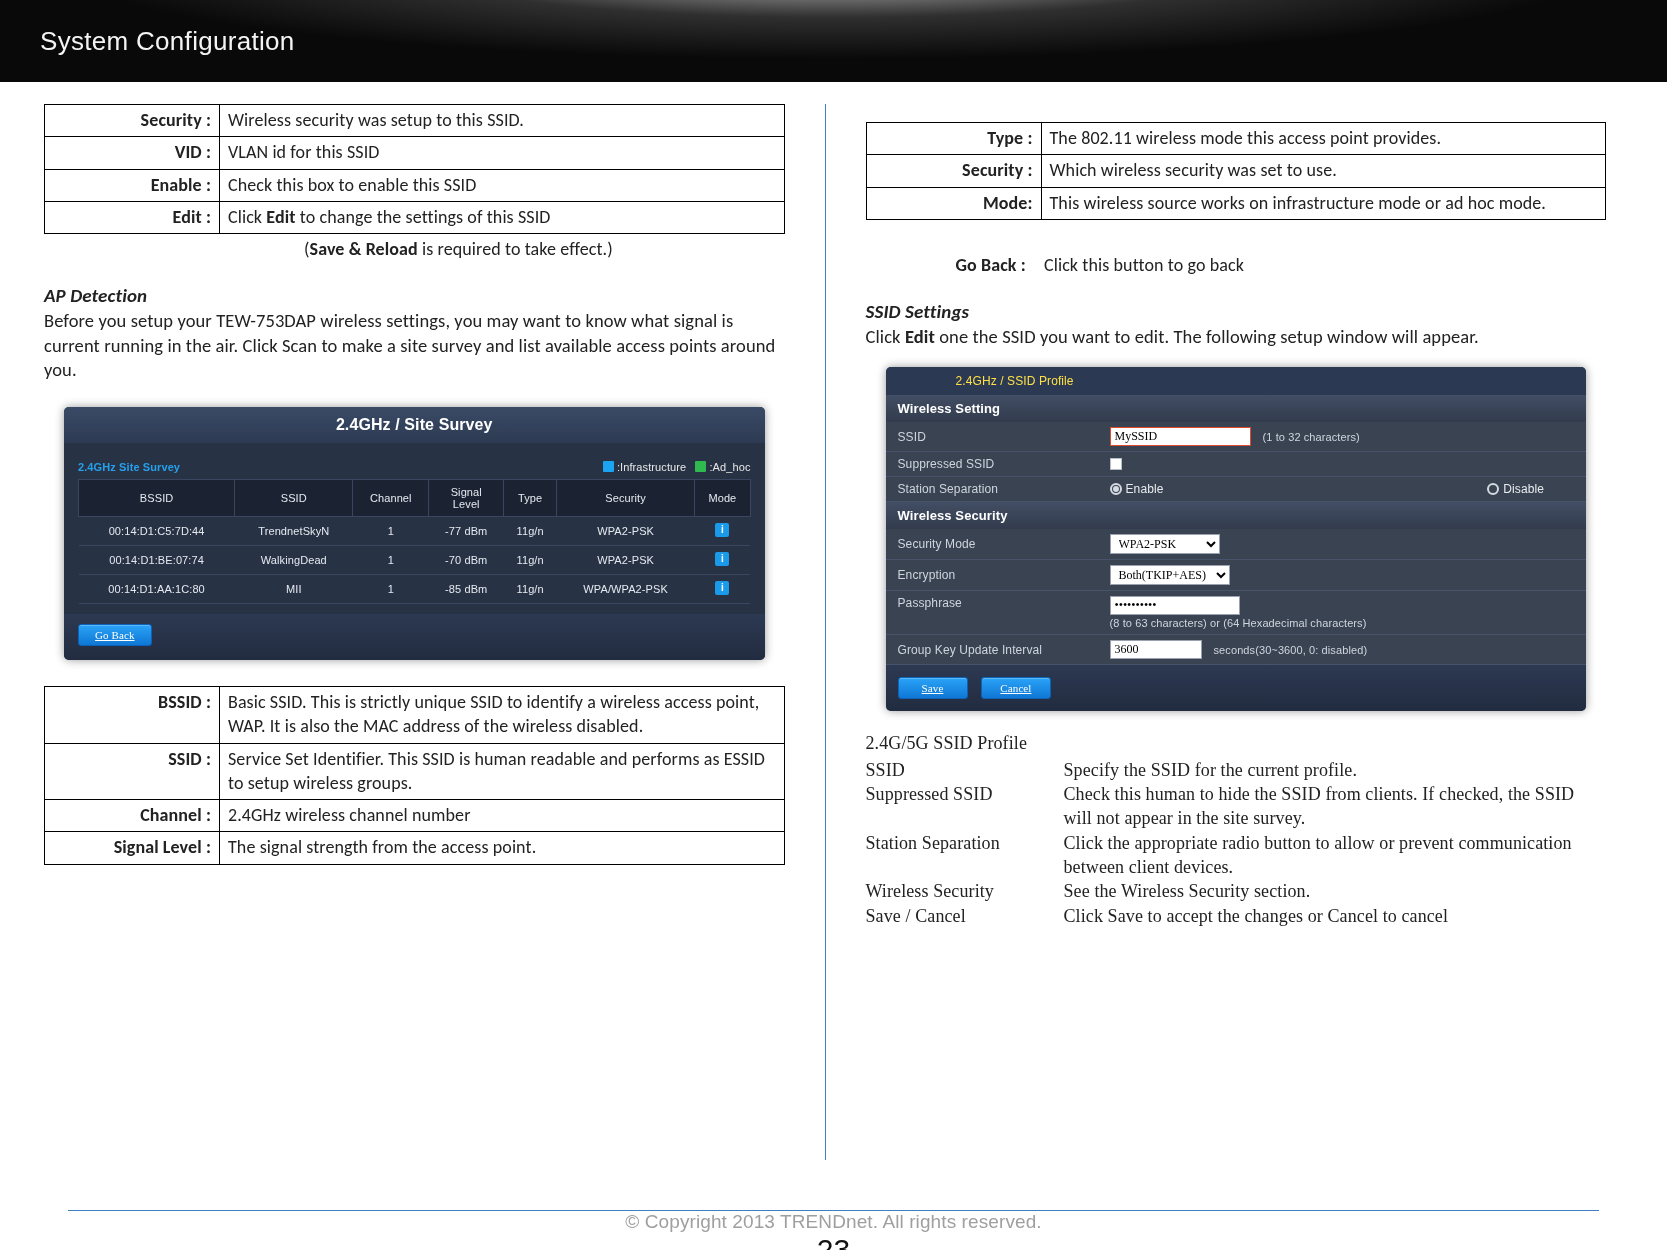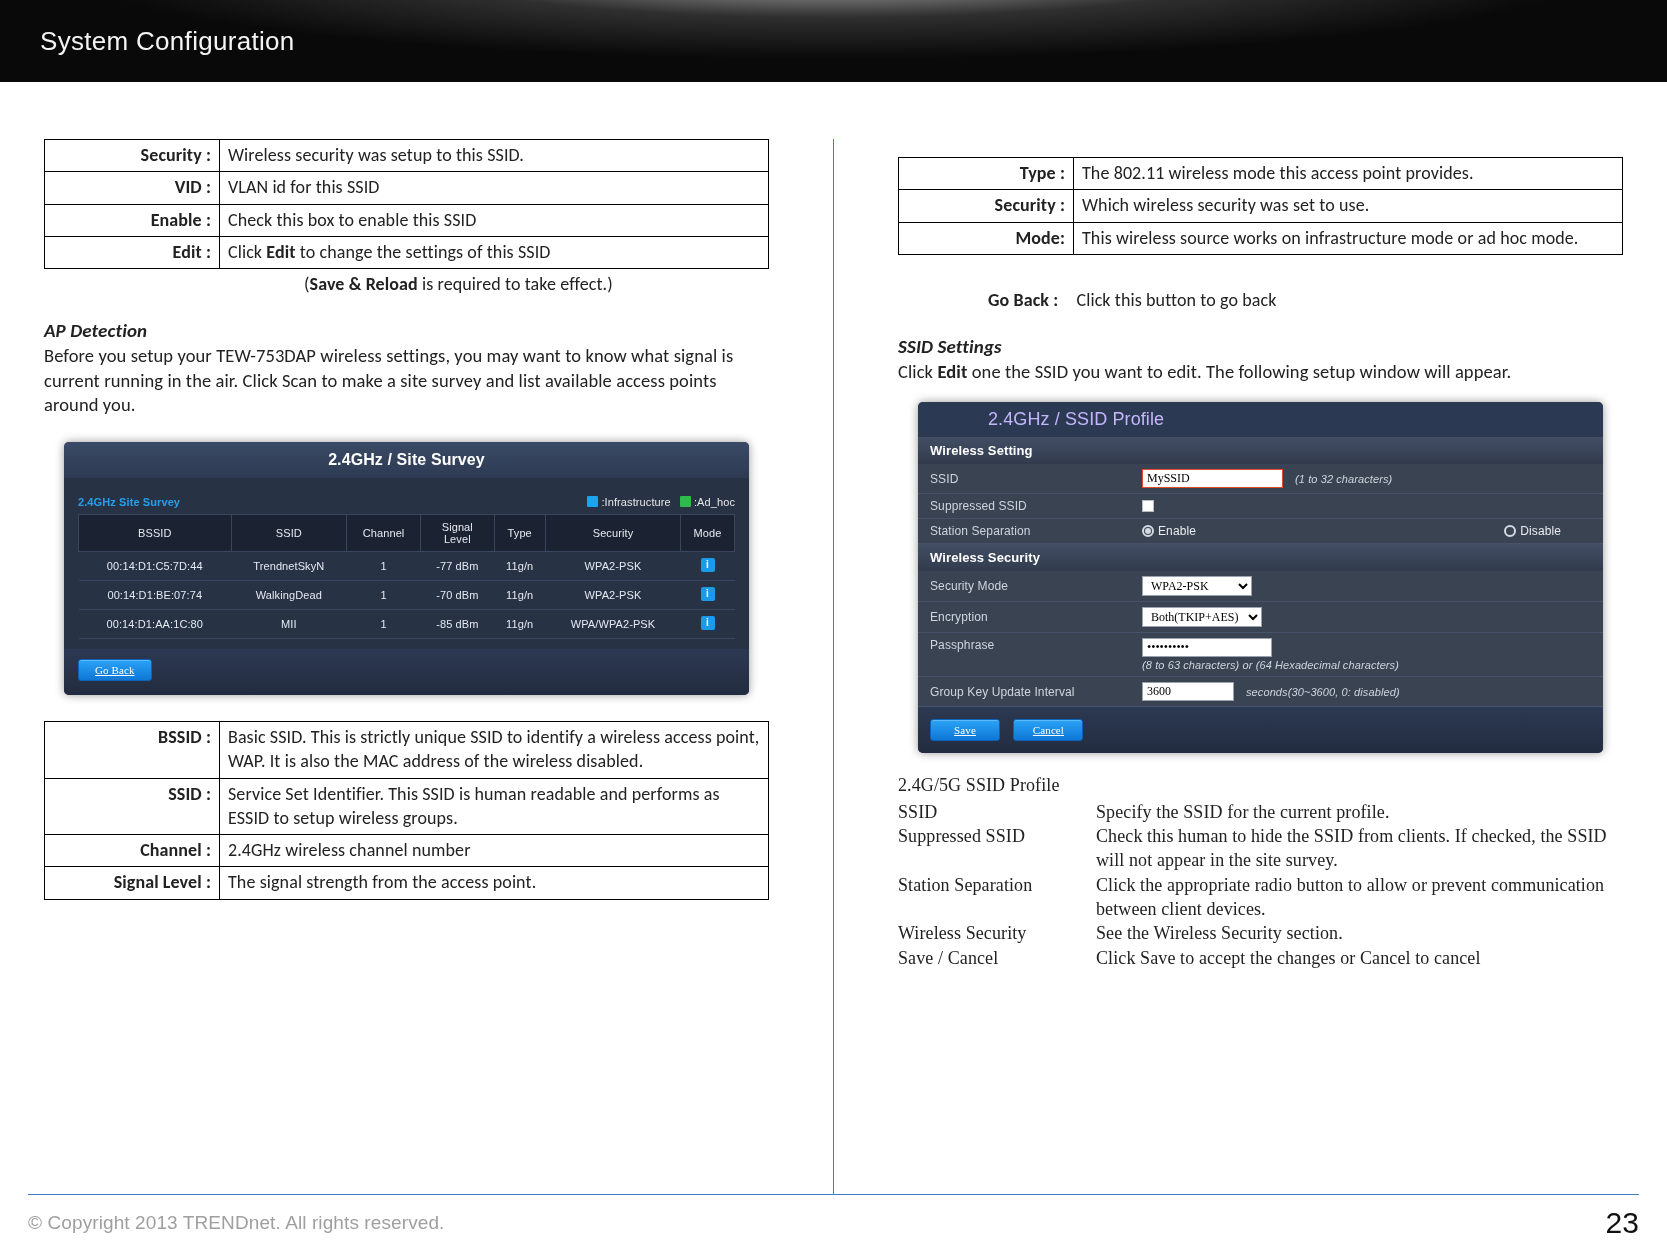--- a/index.html
+++ b/index.html
@@ -32,24 +32,23 @@
     color: #f4f4f4;
     font-weight: 400;
     letter-spacing: .3px;
   }
   .doc-header-left  { font-size: 28px; }
   .doc-header-right { font-size: 26px; }
 
   
   .page-body {
     display: flex;
-    gap: 64px;
-    padding: 22px 44px 0 44px;
+    gap: 40px;
+    padding: 22px 61px 0 44px;
     height: 1078px;  
-    margin-top: 35px;
   }
   .col {
     flex: 1 1 0;
     min-width: 0;
   }
   .divider-v {
     width: 0;
     border-left: 1px solid #3f7fc8;
   }
 
@@ -163,39 +162,39 @@
     border-radius:5px;
     box-shadow:0 0 10px rgba(0,0,0,.4);
     overflow:hidden;
     background:#3a4352;
     font:12px Tahoma, Arial, sans-serif;
     color:#e9ecef;
   }
   .bar-top {
     background:#2c3952;
     padding:7px 0 7px 70px;
-    color:#c4b5fd;
-    font-size:18px;
+    color:#fde047;
+    font-size:12px;
   }
   .section-head {
     background:linear-gradient(#424e64,#323b4d);
     color:#fff; font-weight:700;
     padding:6px 12px;
     font-size:13px;
   }
   .form-row {
     display:flex;
     align-items:center;
     padding:5px 12px;
     gap:12px;
     border-bottom:1px solid #47536a;
   }
   .form-row:last-child{border-bottom:none;}
   .form-row .lbl { width:200px; color:#cfd5de; font-size:12px; }
-  .help { color:#cfd5de; font-size:11px;font-style:italic; }
+  .help { color:#cfd5de; font-size:11px; }
   .txt-input, .sel-input {
     font:12px Tahoma; padding:1px 4px;
     background:#fff; color:#000;
     border:1px solid #9aa2af;
   }
   .txt-input{width:141px;}
   .pw-input{width:130px;}
   .radio-dot{appearance:none;width:12px;height:12px;border:2px solid #d5d9e1;border-radius:50%;display:inline-block;vertical-align:-2px;margin-right:4px;}
   .radio-dot.checked::after{content:"";display:block;width:6px;height:6px;background:#d5d9e1;border-radius:50%;margin:1px;}
   .chk{appearance:none;width:12px;height:12px;border:1px solid #b7bcc5;background:#fff;display:inline-block;vertical-align:-2px;}
@@ -205,23 +204,24 @@
   
   .serif-block { font-family: "Times New Roman", Times, serif; font-size:18px; line-height:1.35; margin-top:4px;}
   .serif-block .row { display:flex; }
   .serif-block .row .k { width:198px; }
   .serif-block .title2 { margin-bottom:2px; }
 
   
   .doc-footer {
     position:absolute; left:0; right:0; bottom:0;
     border-top:1px solid #3f7fc8;
-    margin:0 28px;
+    margin:0 68px;
     display:flex; justify-content:space-between; align-items:center;
-    height:56px;
+    height:40px;
+    flex-direction:column;
   }
   .doc-footer .copy {
     font-family:"Eurostile","Agency FB","Arial Narrow",Arial,sans-serif;
     color:#9f9f9f; font-size:19px;
   }
   .doc-footer .pg {
     font-family:"Eurostile","Agency FB",Arial,sans-serif;
     color:#111; font-size:30px;
   }
 

